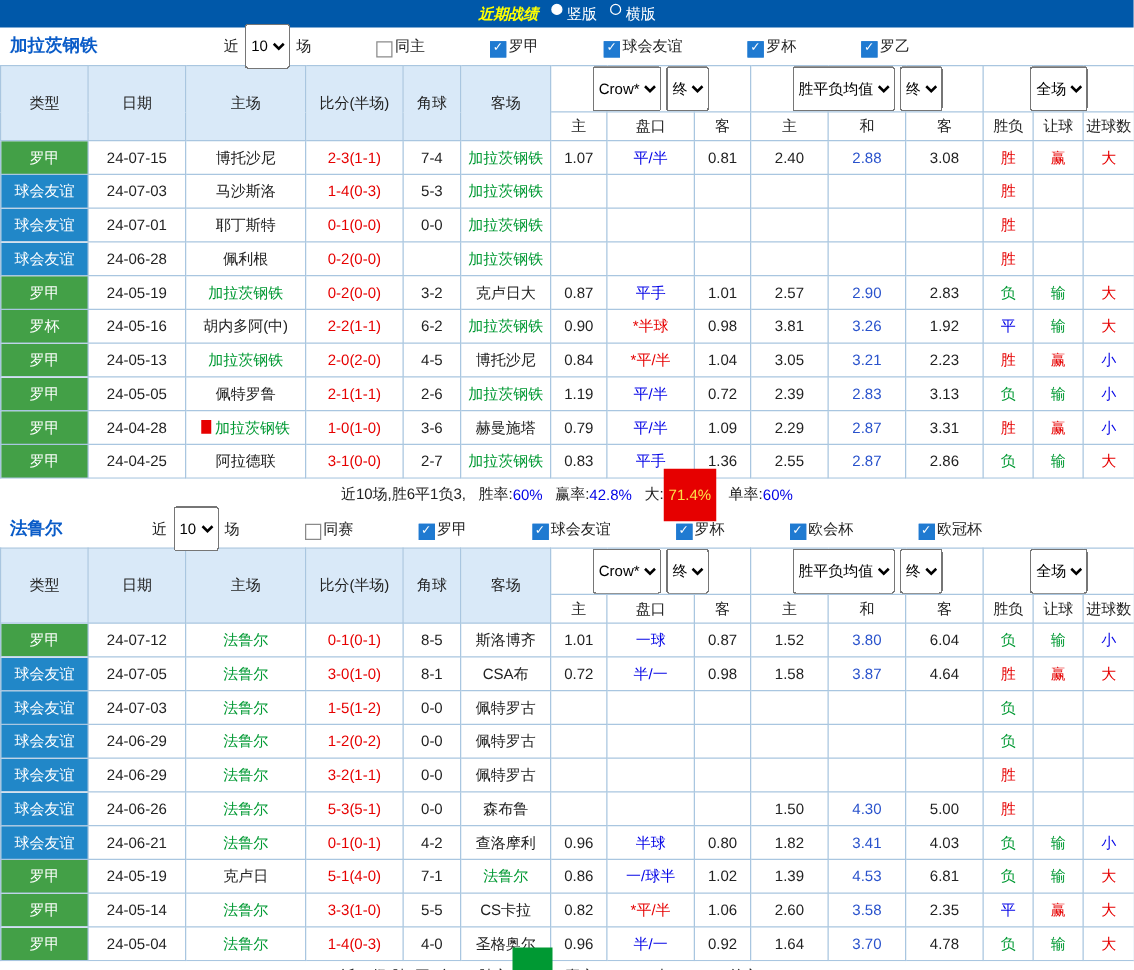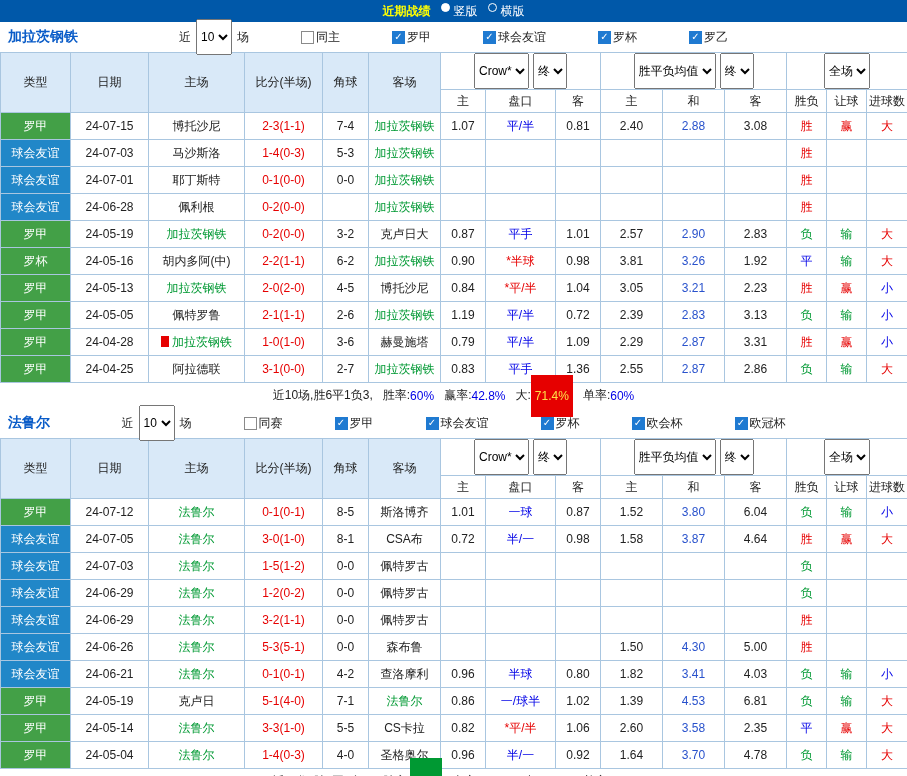--- a/index.html
+++ b/index.html
@@ -1,30 +1,30 @@
 <!DOCTYPE html>
 <html style="--topbar_bg: #0058a9; --topbar_title: #ffff00; --header_bg: #d9e9f8; --border: #a9c6e0; --team_title: #0a5cc8; --league_green: #43a047; --league_blue: #2187c8; --red: #e60000; --green: #009933; --blue: #0000e6; --avg_blue: #2952cc; --focus_green: #009933;"><head>
 <meta charset="utf-8">
 <style>
   html,body{margin:0;padding:0;background:#fff;}
   body{width:907px;min-height:776px;font-family:"Liberation Sans","DejaVu Sans",sans-serif;font-size:12px;color:#222;}
 
   
   .topbar{height:22px;background:var(--topbar_bg,#0058a9);display:flex;align-items:center;justify-content:center;gap:10px;}
-  .topbar .title{color:var(--topbar_title,#ffff00);font-weight:bold;}
+  .topbar .title{color:var(--topbar_title,#ffff00);font-weight:bold;font-style:italic;}
   .radio-label{color:#fff;display:inline-flex;align-items:flex-start;gap:4px;cursor:pointer;}
   .radio-circle{width:9px;height:9px;border:1px solid #fff;border-radius:50%;display:inline-block;box-sizing:border-box;}
   .radio-on{background:#fff;}
 
   
   .section-header{height:30px;display:flex;align-items:center;position:relative;padding:0 8px;}
   .team-title{position:absolute;left:8px;color:var(--team_title,#0a5cc8);font-weight:bold;font-size:14px;}
   .controls{margin:0 auto;display:flex;align-items:center;gap:5px;}
   .lbl{color:#222;}
-  .cb-label{display:inline-flex;align-items:center;gap:2px;cursor:pointer;padding-left:47px;}
+  .cb-label{display:inline-flex;align-items:flex-end;gap:2px;cursor:pointer;padding-left:47px;}
   .cb{width:13px;height:13px;border:1px solid #8a8a8a;background:#fff;display:inline-flex;align-items:center;justify-content:center;font-size:10px;line-height:1;box-sizing:border-box;color:#fff;}
   .cb-on{background:#1f7ad1;border-color:#1f7ad1;}
   select{font-family:inherit;font-size:12px;height:36px;vertical-align:middle;}
 
   
   table.grid{border-collapse:collapse;table-layout:fixed;width:907px;}
   .grid th,.grid td{border:1px solid var(--border,#a9c6e0);text-align:center;padding:0;overflow:hidden;white-space:nowrap;font-weight:normal;}
   .grid thead tr{height:23px;}
   .grid tbody tr{height:27px;background:#fff;}
   .th-main{background:var(--header_bg,#d9e9f8);}

